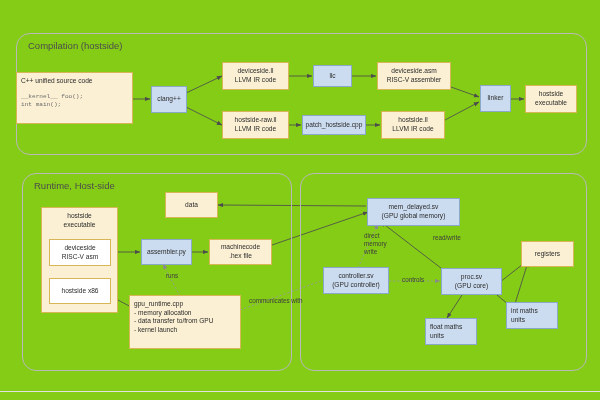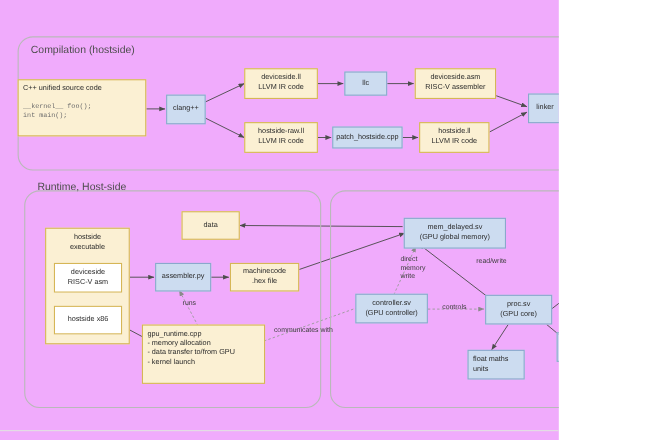--- a/index.html
+++ b/index.html
@@ -5,23 +5,23 @@
   html, body {
     margin: 0;
     padding: 0;
     background: #ffffff;
   }
   body {
     font-family: "Liberation Sans", sans-serif;
   }
   #canvas {
     position: relative;
-    width: 508px;
+    width: 600px;
     height: 400px;
-    background: #f0abfc;
+    background: #84cc16;
     overflow: hidden;
   }
   #svg-layer {
     position: absolute;
     left: 0;
     top: 0;
     width: 600px;
     height: 400px;
   }
   .group-frame {
@@ -219,21 +219,21 @@
   <div class="node blue" style="left:480px; top:85px; width:31px; height:27px;">
     <span class="ln">linker</span>
   </div>
 
   <div class="node yellow" style="left:525px; top:85px; width:52px; height:28px;">
     <span class="ln">hostside</span>
     <span class="ln">executable</span>
   </div>
 
   <div class="group-frame" style="left:22px; top:173px; width:270px; height:198px;"></div>
-  <div class="group-title" style="left:34px; top:165px;">Runtime, Host-side</div>
+  <div class="group-title" style="left:34px; top:180px;">Runtime, Host-side</div>
 
   <div class="node yellow container" style="left:41px; top:207px; width:77px; height:106px;">
     <span class="ln">hostside</span>
     <span class="ln">executable</span>
   </div>
 
   <div class="node white" style="left:49px; top:239px; width:62px; height:27px;">
     <span class="ln">deviceside</span>
     <span class="ln">RISC-V asm</span>
   </div>

